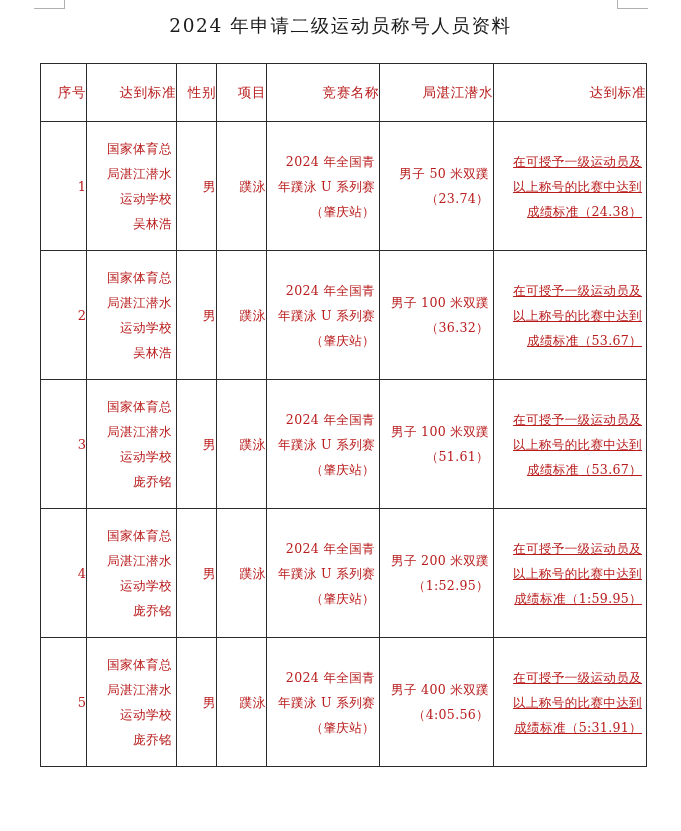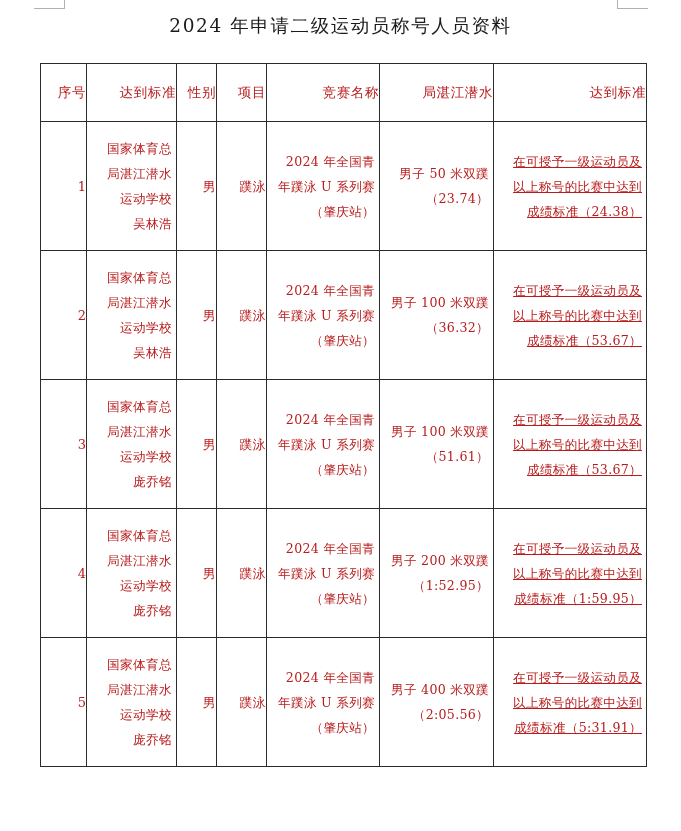--- a/index.html
+++ b/index.html
@@ -299,21 +299,21 @@
           <td class="comp">
             <span class="cell-lines">
               <span class="ln">2024 年全国青</span>
               <span class="ln">年蹼泳 U 系列赛</span>
               <span class="ln">（肇庆站）</span>
             </span>
           </td>
           <td class="score">
             <span class="cell-lines">
               <span class="ln">男子 400 米双蹼</span>
-              <span class="ln">（2:05.56）</span>
+              <span class="ln">（4:05.56）</span>
             </span>
           </td>
           <td class="std">
             <span class="cell-lines">
               <span class="ln">在可授予一级运动员及</span>
               <span class="ln">以上称号的比赛中达到</span>
               <span class="ln">成绩标准（5:31.91）</span>
             </span>
           </td>
         </tr>

